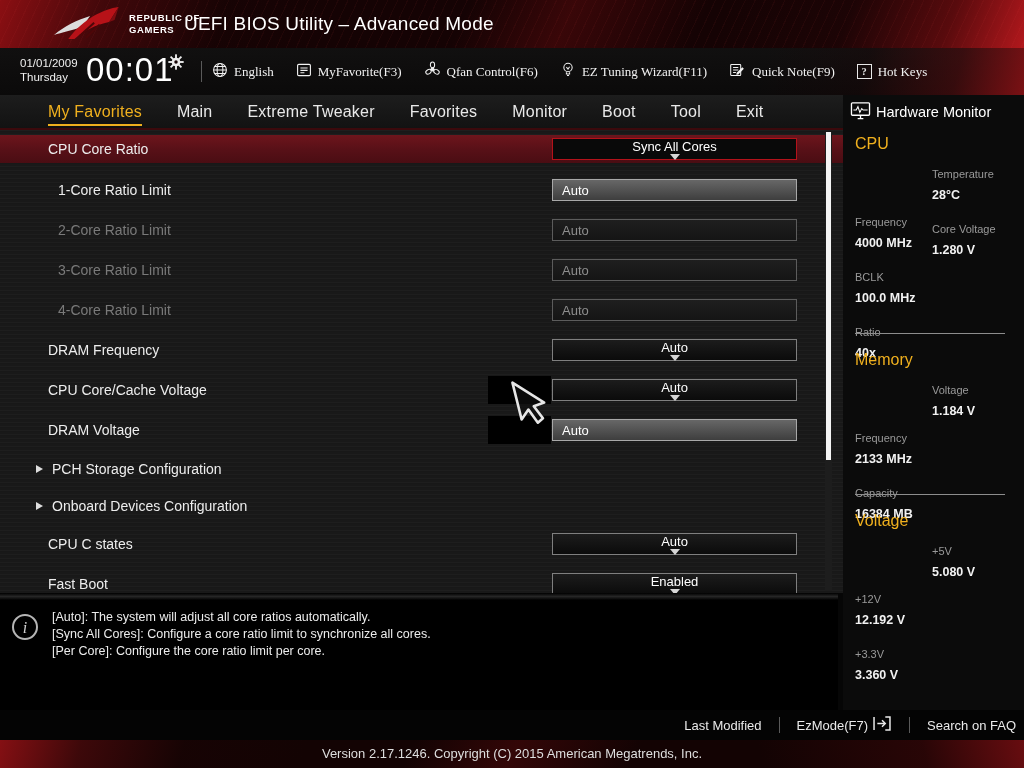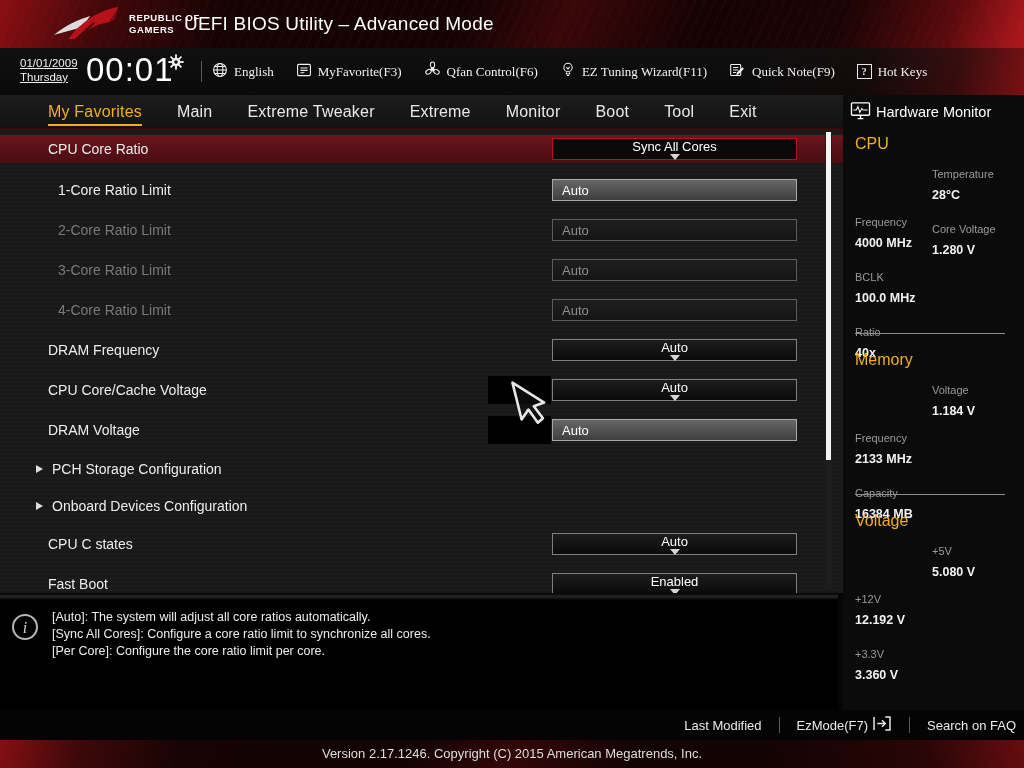--- a/index.html
+++ b/index.html
@@ -21,21 +21,21 @@
   .rog-text { color:#fff; font-size:9.5px; font-weight:bold; letter-spacing:0.6px; line-height:1.3; }
   .page-title { position:absolute; left:184px; top:13px; color:#fff; font-size:19px; font-weight:normal; letter-spacing:0.2px; }
 
   
   .infobar {
     position:absolute; left:0; top:48px; width:1024px; height:47px;
     background:
       linear-gradient(285deg, rgba(150,18,22,0.8) 0%, rgba(95,12,15,0.5) 7%, rgba(35,5,7,0.25) 16%, transparent 26%),
       linear-gradient(180deg, #111010 0%, #0b0a0a 100%);
   }
-  .date-block { position:absolute; left:20px; top:9px; color:#f0f0f0; font-size:11.5px; line-height:1.2;text-decoration:underline; }
+  .date-block { position:absolute; left:20px; top:9px; color:#f0f0f0; font-size:11.5px; line-height:1.2; }
   .clock { position:absolute; left:86px; top:3px; color:#fff; font-size:33px; letter-spacing:1px; }
   .clock-gear { position:absolute; left:168px; top:6px; cursor:pointer; }
   .vdiv { position:absolute; left:201px; top:13px; width:1px; height:21px; background:#5a5a5a; }
   .quick-items { position:absolute; left:212px; top:0; height:47px; display:flex; align-items:center; gap:22px;font-family:Liberation Serif, serif; }
   .q-item { display:flex; align-items:center; gap:6px; color:#f2f2f2; font-size:13px; white-space:nowrap; cursor:pointer; }
   .qbox { display:inline-block; width:15px; height:15px; border:1.5px solid #e8e8e8; color:#e8e8e8;
           font-size:10.5px; font-weight:bold; text-align:center; line-height:13px; }
 
   
   .tabs {
@@ -205,21 +205,21 @@
         <span class="qbox">?</span>
         <span>Hot Keys</span>
       </div>
     </div>
   </div>
 
   <nav class="tabs">
     <div class="tab active">My Favorites</div>
     <div class="tab">Main</div>
     <div class="tab">Extreme Tweaker</div>
-    <div class="tab">Extreme</div>
+    <div class="tab">Favorites</div>
     <div class="tab">Monitor</div>
     <div class="tab">Boot</div>
     <div class="tab">Tool</div>
     <div class="tab">Exit</div>
   </nav>
 
   <main class="settings">
     <div class="row selected" style="top:5px">
       <span class="lbl">CPU Core Ratio</span>
       <div class="ctrl dropdown sel">

